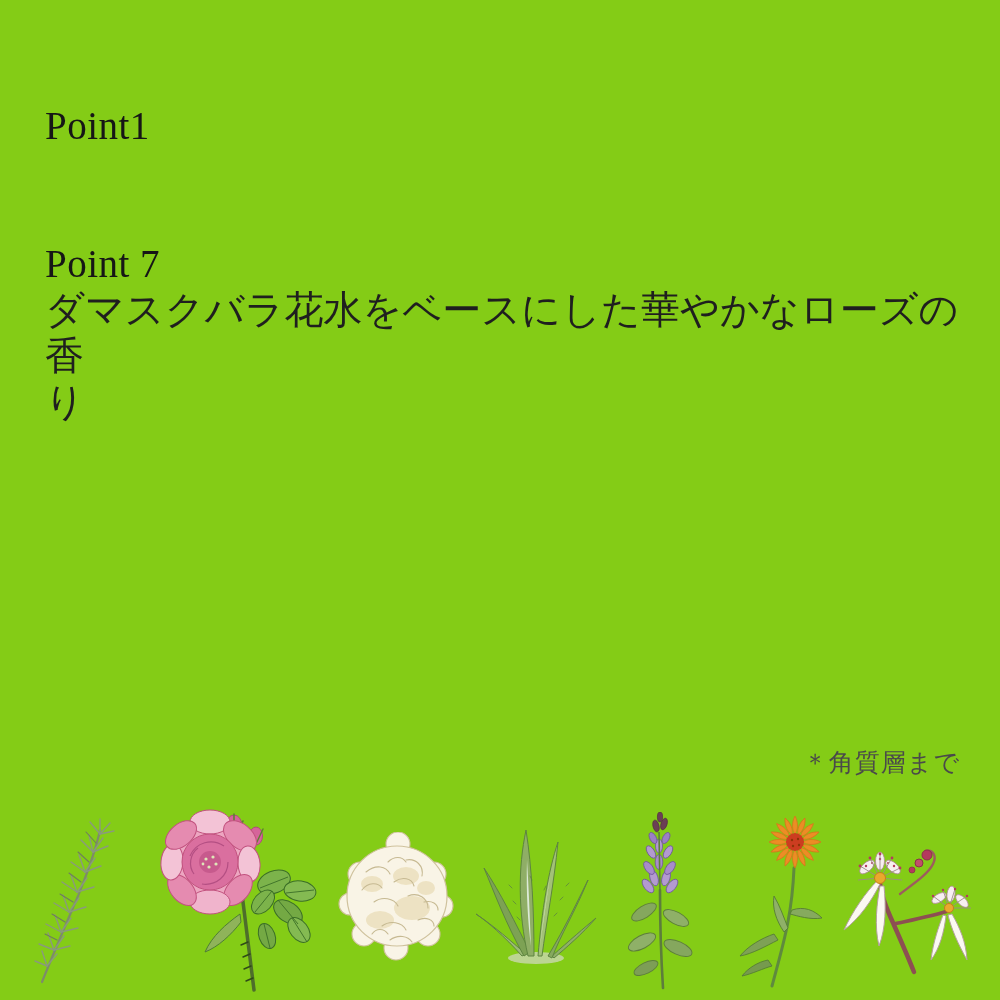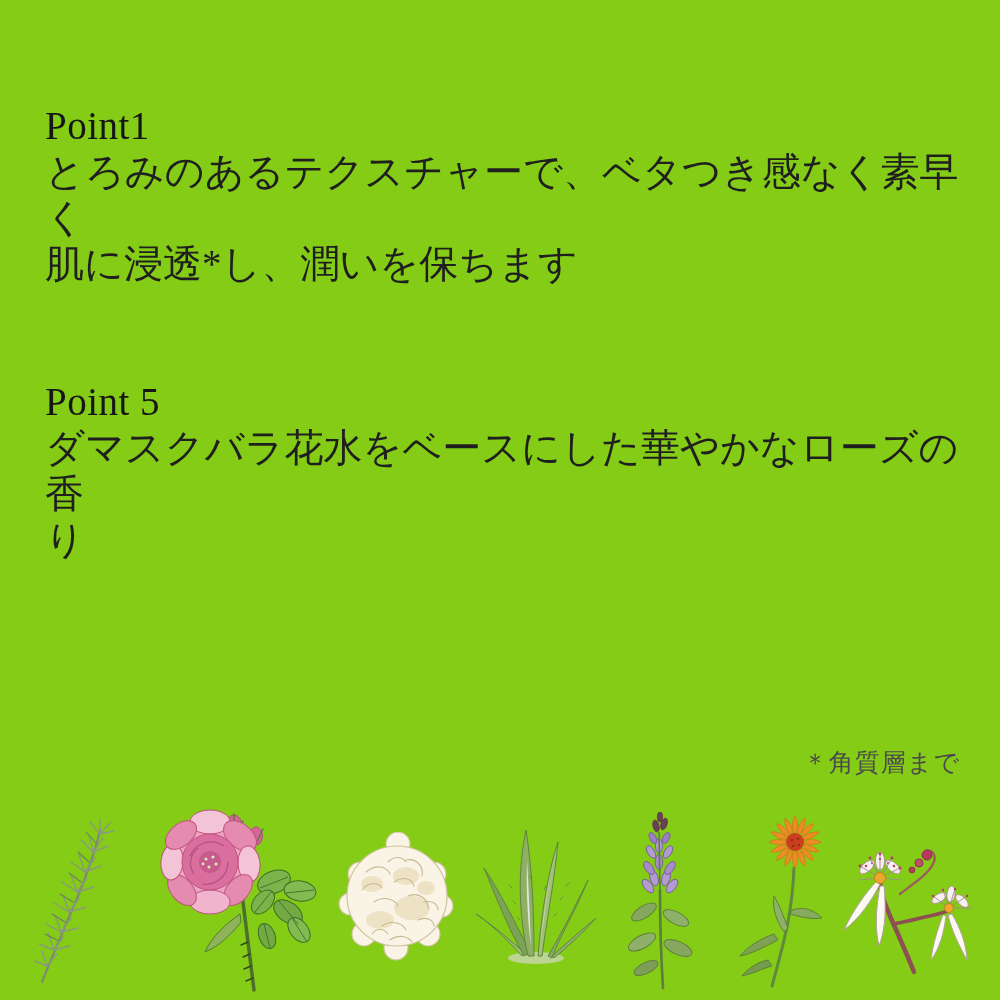--- a/index.html
+++ b/index.html
@@ -37,25 +37,23 @@
   .p-saxifrage{left:836px;top:44px;width:158px;height:142px;}
 </style>
 </head>
 <body>
 
 <div class="page">
 
   <main class="points">
     <section class="point-section s1">
       <h2 class="point-heading">Point1</h2>
-      <p class="point-body">とろみのあるテクスチャーで、ベタつき感なく素早く
-肌に浸透*し、潤いを保ちます</p>
     </section>
     <section class="point-section s3">
-      <h2 class="point-heading">Point 5</h2>
+      <h2 class="point-heading">Point 7</h2>
       <p class="point-body">ダマスクバラ花水をベースにした華やかなローズの香
 り</p>
     </section>
   </main>
 
   <div class="footnote">＊角質層まで</div>
 
   <div class="plants">
 
     <figure class="plant p-rosemary">

